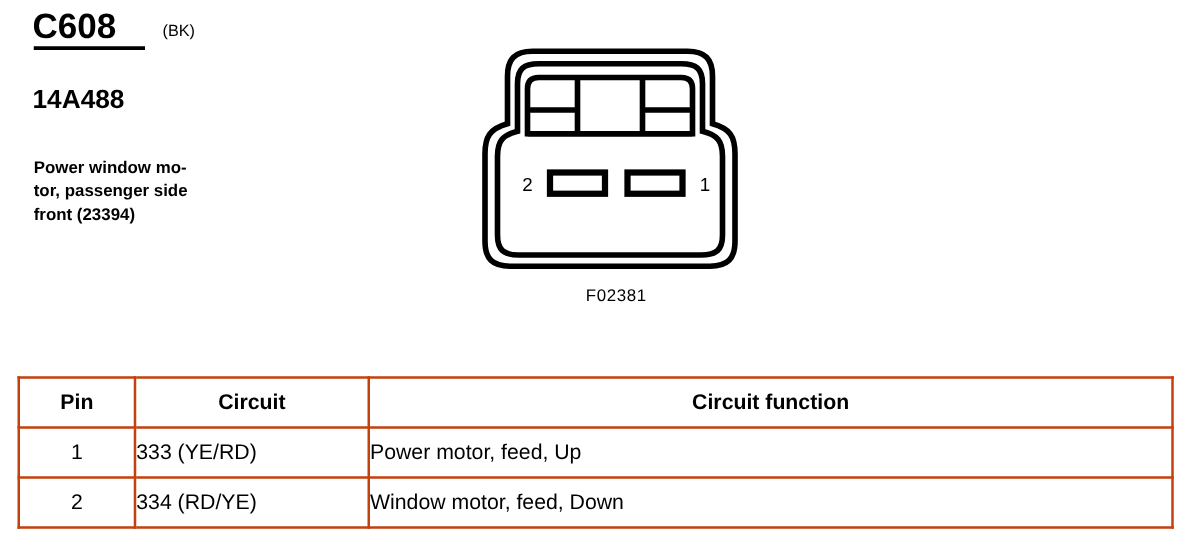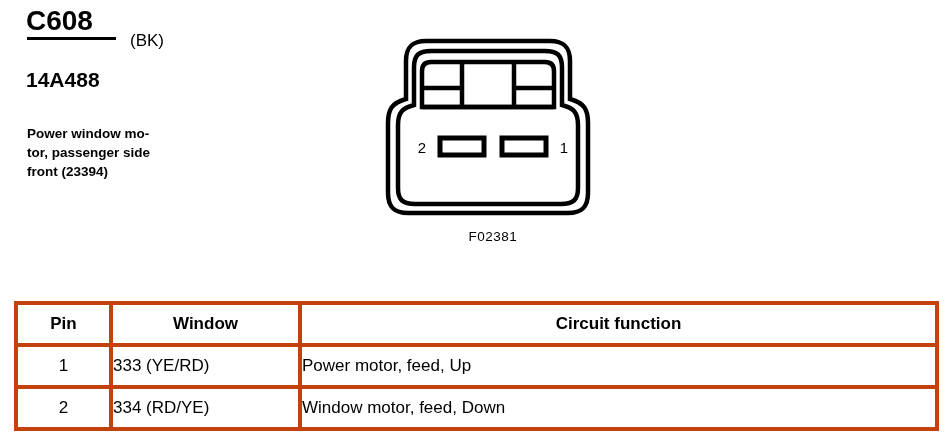--- a/index.html
+++ b/index.html
@@ -33,22 +33,22 @@
     left: 0px;
     top: 0px;
     font-size: 28px;
     font-weight: bold;
     letter-spacing: 0px;
     line-height: 30px;
   }
   #connector-color {
     position: absolute;
     left: 104px;
-    top: 27px;
-    font-size: 17px;
+    top: 11px;
+    font-size: 13px;
     font-weight: normal;
     line-height: 15px;
   }
   #connector-id-underline {
     position: absolute;
     left: 1px;
     top: 31px;
     width: 89px;
     height: 3px;
     background: #000000;
@@ -99,21 +99,21 @@
   
   #pin-table {
     position: absolute;
     left: 14px;
     top: 301px;
     width: 925px;
     border-collapse: collapse;
     table-layout: fixed;
   }
   #pin-table td, #pin-table th {
-    border: 4px solid #c2410c;
+    border: 2px solid #c2410c;
     padding: 0;
     height: 38px;
     font-weight: normal;
     background: #ffffff;
   }
   #pin-table thead th {
     font-size: 17px;
     font-weight: bold;
     text-align: center;
   }
@@ -207,21 +207,21 @@
     <text id="pin-marker-right" x="186" y="120" font-family="Liberation Sans, sans-serif" font-size="15" text-anchor="middle" fill="#000000">1</text>
   </svg>
 
   <div id="figure-label">F02381</div>
 </div>
 
 <table id="pin-table">
   <thead>
     <tr>
       <th class="col-pin">Pin</th>
-      <th class="col-circuit">Window</th>
+      <th class="col-circuit">Circuit</th>
       <th class="col-function" style="padding-left:0;">Circuit function</th>
     </tr>
   </thead>
   <tbody>
     <tr>
       <td class="col-pin">1</td>
       <td class="col-circuit">333 (YE/RD)</td>
       <td class="col-function cell-fn">Power motor, feed, Up</td>
     </tr>
     <tr>

